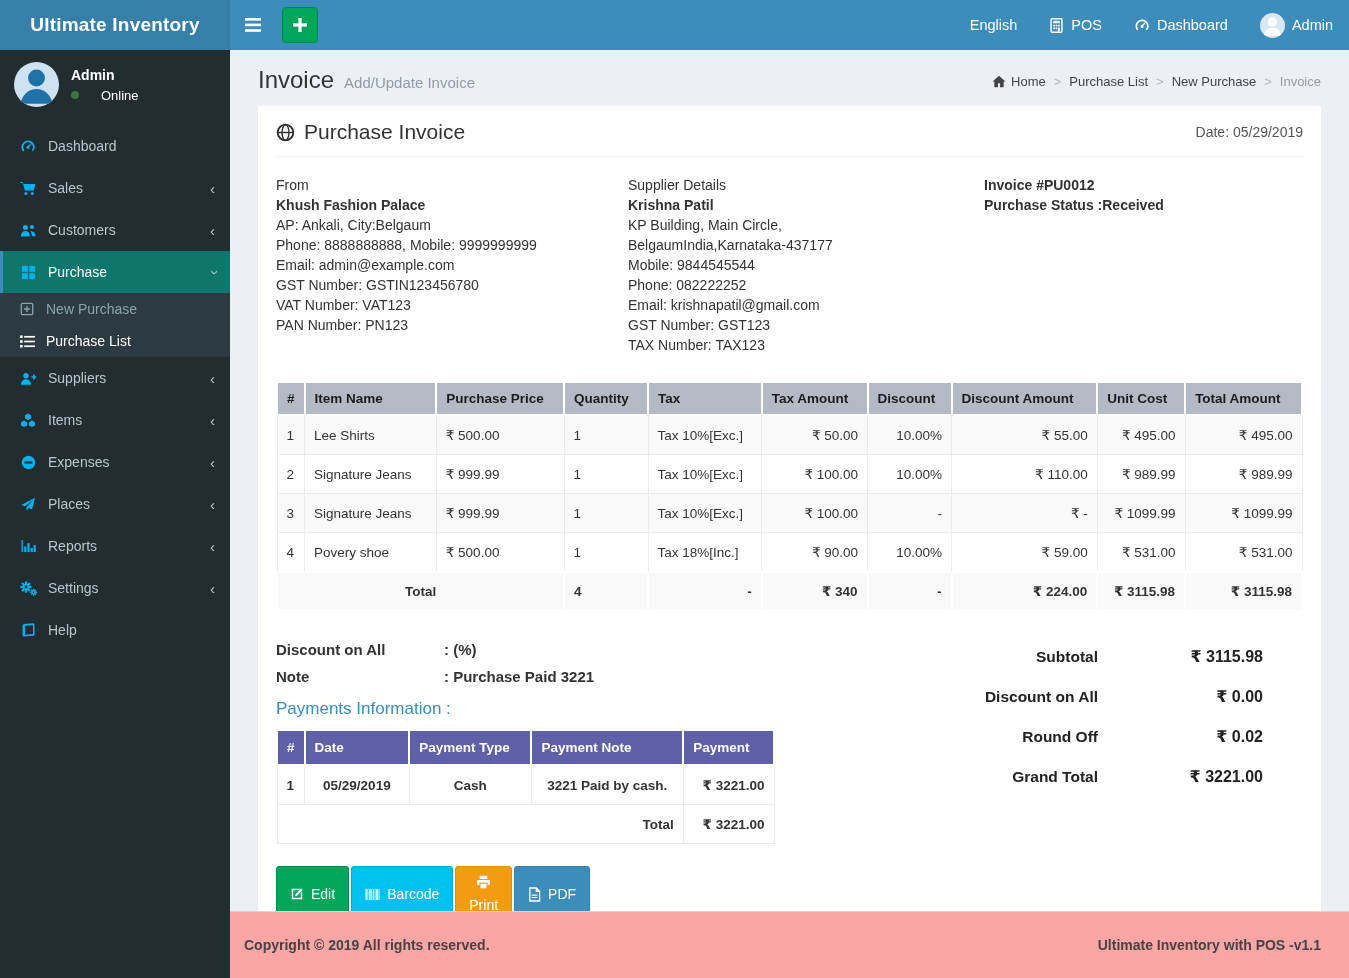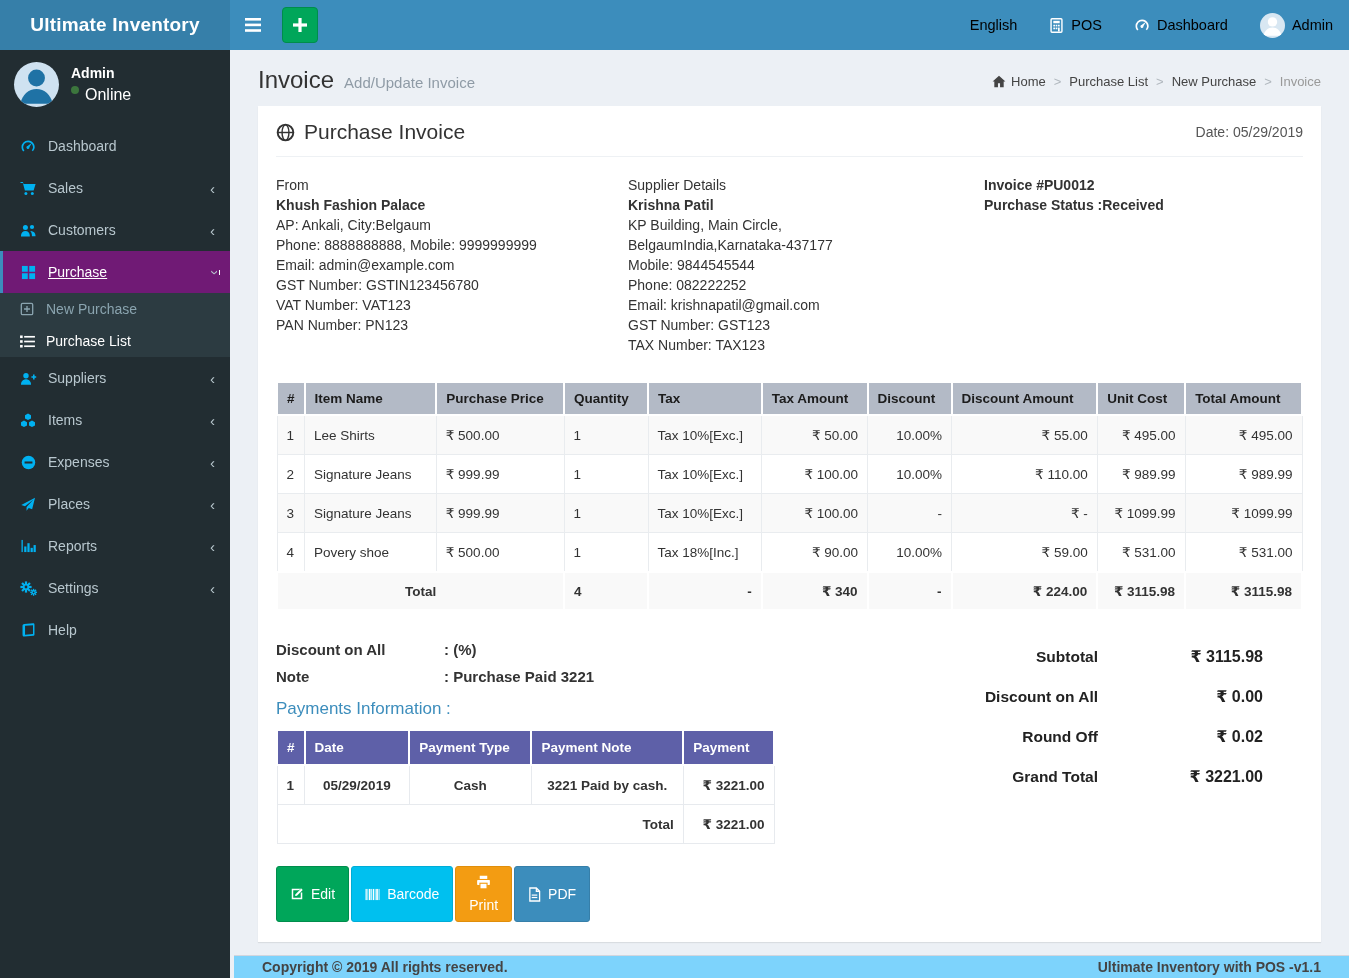--- a/index.html
+++ b/index.html
@@ -15,41 +15,41 @@
   .main-header { position:fixed; top:0; left:0; right:0; height:50px; display:flex; z-index:30; }
   .logo { width:230px; background:#367fa9; color:#fff; font-size:19px; font-weight:bold;
           display:flex; align-items:center; justify-content:center; letter-spacing:.2px; }
   .navbar { flex:1; background:#3c8dbc; display:flex; align-items:center; }
   .hamburger { width:46px; height:50px; display:flex; align-items:center; justify-content:center;
                color:#fff; cursor:pointer; }
   .quick-add { width:36px; height:36px; margin-left:6px; background:#00a65a; border:1px solid #008d4c;
                border-radius:4px; display:flex; align-items:center; justify-content:center;
                color:#fff; cursor:pointer; }
   .nav-right { margin-left:auto; display:flex; align-items:center; height:50px; }
-  .nav-item { color:#000000; font-size:14.5px; padding:0 16px; height:50px; display:flex;
+  .nav-item { color:#ffffff; font-size:14.5px; padding:0 16px; height:50px; display:flex;
               align-items:center; gap:7px; cursor:pointer; }
   .nav-item svg { color:#fff; }
   .nav-avatar { width:25px; height:25px; border-radius:50%; background:#d8e7f2; overflow:hidden; }
   .nav-avatar svg { width:25px; height:25px; color:#fff; }
 
   
   .sidebar { position:fixed; top:50px; left:0; bottom:0; width:230px; background:#222d32; z-index:20; }
   .user-panel { display:flex; align-items:center; gap:12px; padding:12px 14px 14px; }
   .user-avatar { width:45px; height:45px; border-radius:50%; background:#cfe2f1; overflow:hidden; flex:none; }
   .user-avatar svg { width:45px; height:45px; color:#1f72a5; }
   .user-name { color:#fff; font-weight:bold; font-size:14px; margin-bottom:5px; }
-  .user-status { color:#fff; font-size:16px; display:flex; align-items:flex-start; gap:6px; }
+  .user-status { color:#fff; font-size:13px; display:flex; align-items:center; gap:22px; }
   .status-dot { width:8px; height:8px; border-radius:50%; background:#3c763d; display:inline-block; }
   .menu { list-style:none; margin-top:4px; }
   .menu-item { display:flex; align-items:center; gap:10px; padding:13px 15px; color:#b8c7ce;
                font-size:14px; cursor:pointer; border-left:3px solid transparent; }
   .menu-item .mi-icon { width:20px; display:flex; justify-content:center; color:#00b1f1; }
   .menu-item .chev { margin-left:auto; color:#b8c7ce; font-size:15px; line-height:1; }
   .chev.down { display:inline-block; transform:rotate(-90deg); }
-  .menu-item.active { background:#701a75; color:#fff; border-left-color:#3c8dbc;text-decoration:underline; }
+  .menu-item.active { background:#0f766e; color:#fff; border-left-color:#3c8dbc; }
   .submenu { list-style:none; background:#2c3b41; }
   .submenu-item { display:flex; align-items:center; gap:10px; padding:8px 15px 8px 18px;
                   color:#8aa4af; font-size:14px; cursor:pointer; }
   .submenu-item .mi-icon { width:18px; display:flex; justify-content:center; color:#8aa4af; }
   .submenu-item.active { color:#fff; }
   .submenu-item.active .mi-icon { color:#fff; }
 
   
   .content-wrapper { margin-left:230px; padding-top:50px; min-height:930px; }
   .content-header { display:flex; align-items:baseline; padding:16px 28px 10px; }
@@ -108,22 +108,22 @@
   .actions { display:flex; gap:2px; margin-top:22px; }
   .btn { display:flex; align-items:center; gap:7px; color:#fff; font-size:14px; padding:8px 13px;
          border:none; border-radius:3px; cursor:pointer; font-family:inherit; }
   .btn svg { color:#fff; }
   .btn-edit { background:#00a65a; border:1px solid #008d4c; }
   .btn-barcode { background:#00c0ef; border:1px solid #00acd6; }
   .btn-print { background:#f39c12; border:1px solid #e08e0b;flex-direction:column; }
   .btn-pdf { background:#3c8dbc; border:1px solid #367fa9; }
 
   
-  .main-footer { position:absolute; bottom:0; left:234px; right:0; background:#7dd3fc;
-                 border-top:1px solid #d2d6de; padding:3px 28px; display:flex; }
+  .main-footer { position:absolute; bottom:0; left:216px; right:0; background:#fca5a5;
+                 border-top:1px solid #d2d6de; padding:25px 28px; display:flex; }
   .footer-left { font-weight:bold; color:#444; }
   .footer-right { margin-left:auto; font-weight:bold; color:#444; }
 </style>
 </head>
 <body>
 
 <header class="main-header">
   <div class="logo">Ultimate Inventory</div>
   <div class="navbar">
     <div class="hamburger">

